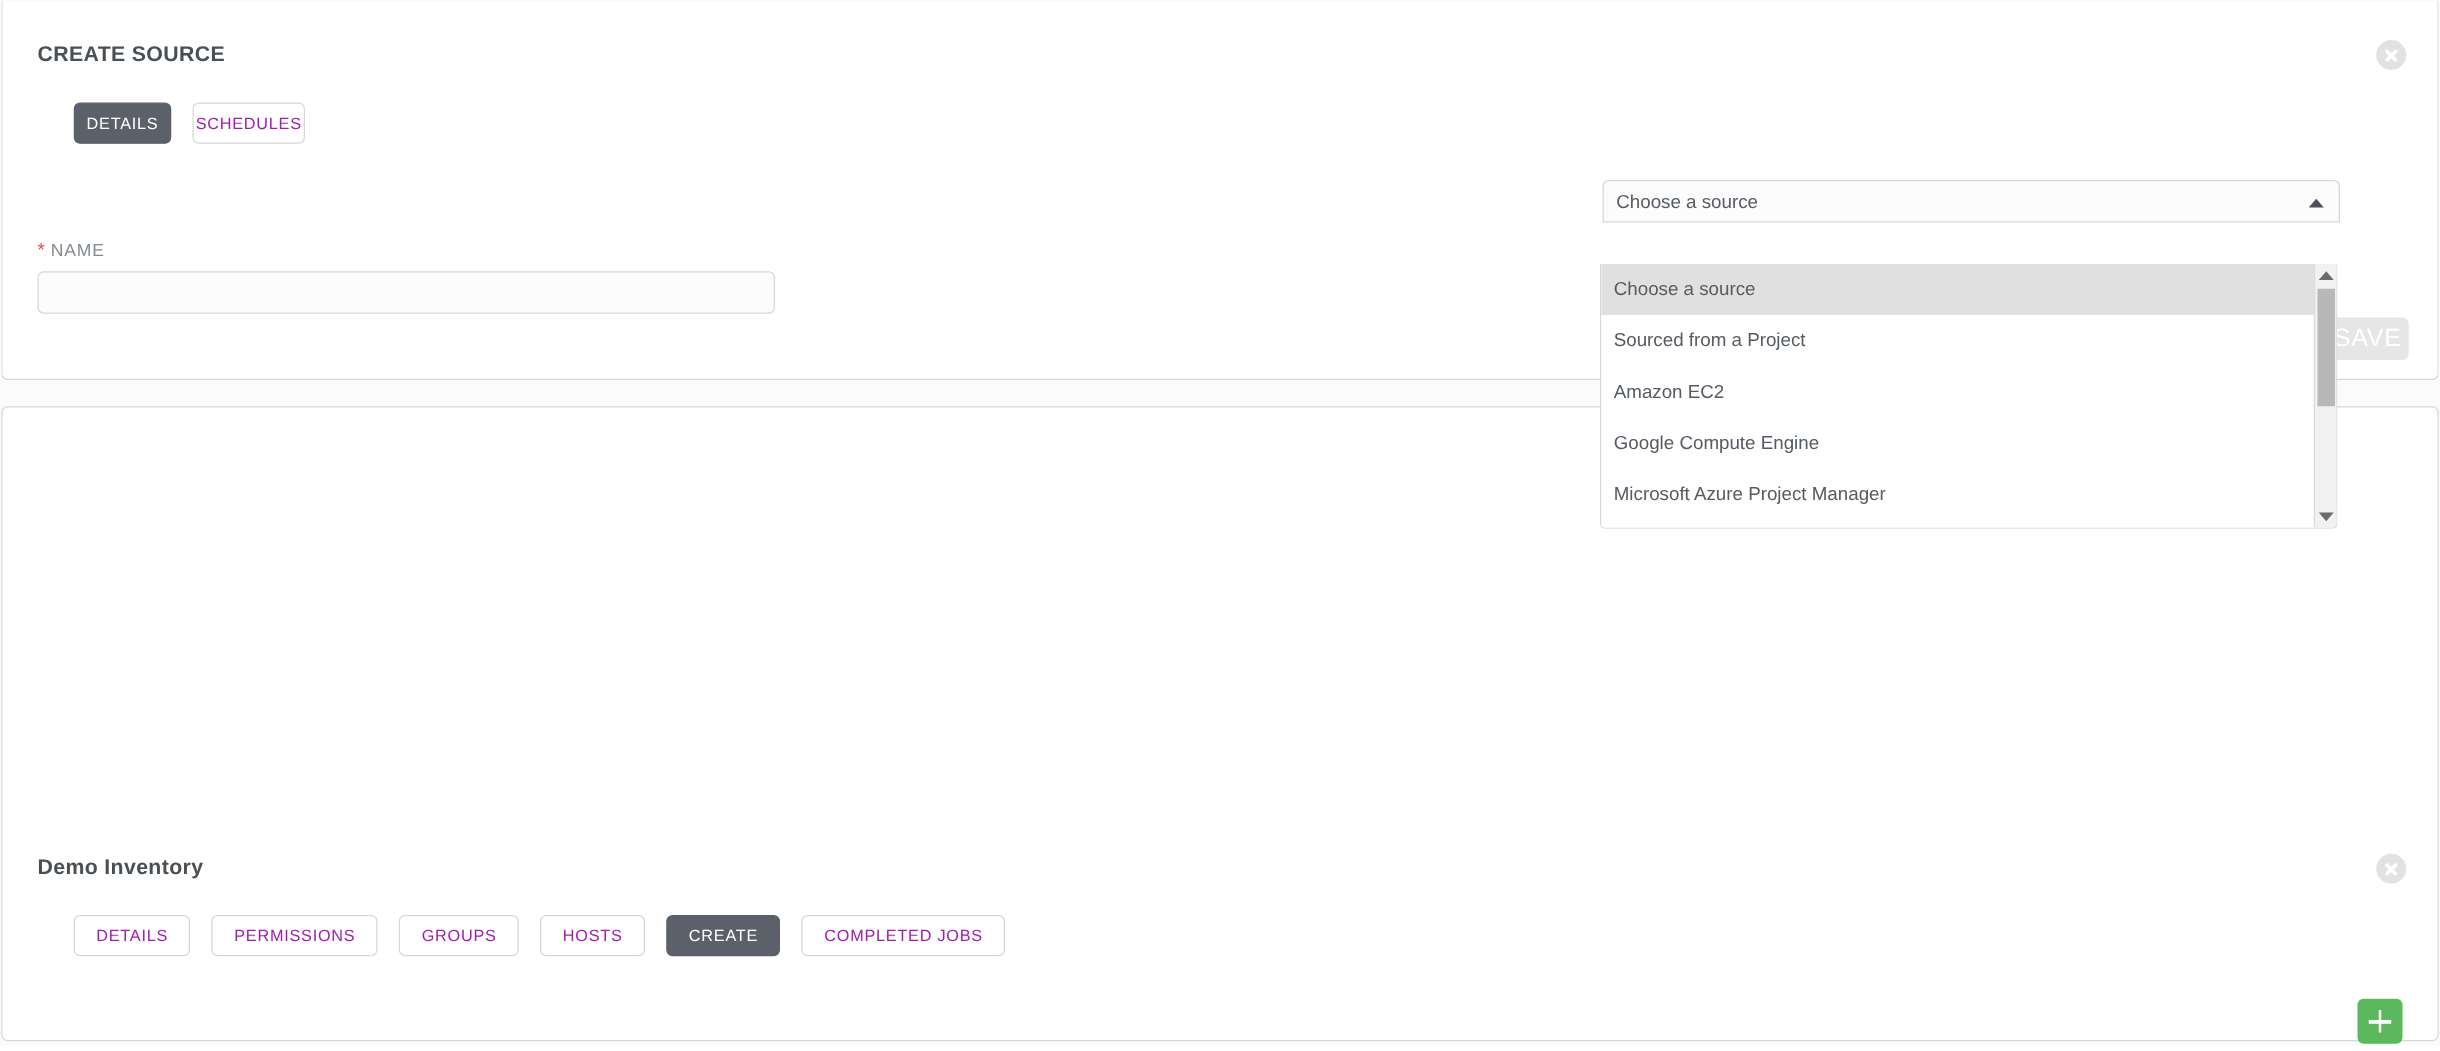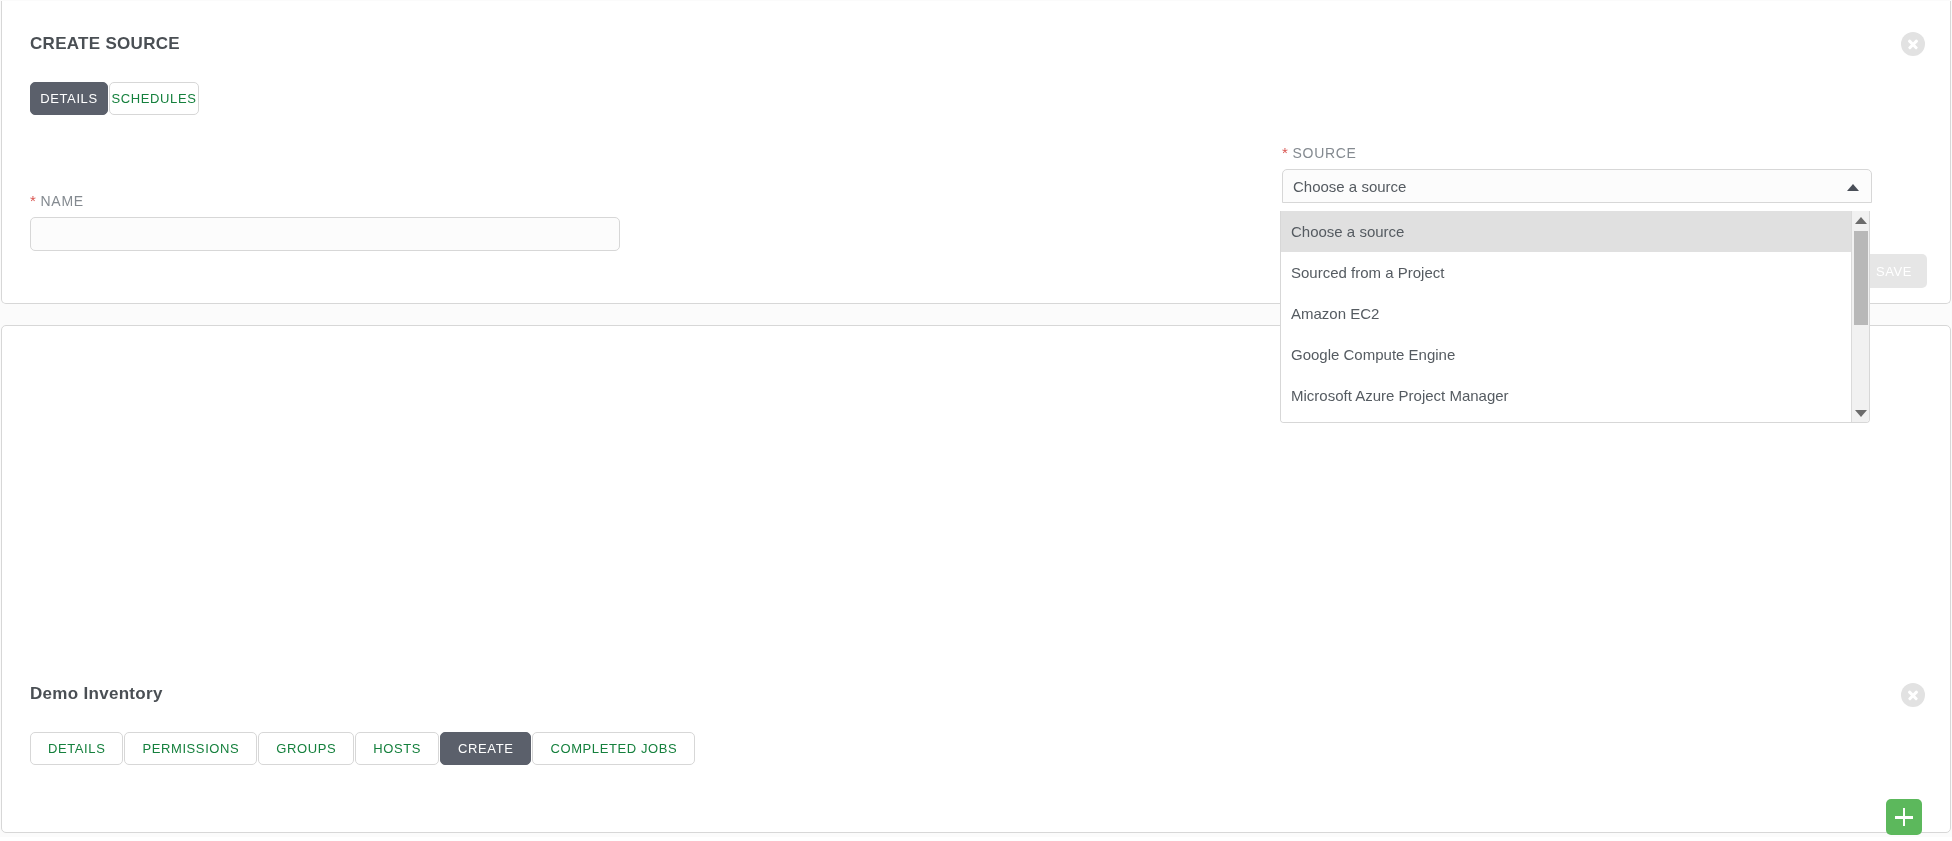--- a/index.html
+++ b/index.html
@@ -65,31 +65,31 @@
     display: inline-flex;
     align-items: center;
     justify-content: center;
     height: 33px;
     padding: 0 17px;
     font-size: 13px;
     letter-spacing: 0.6px;
     border-radius: 5px;
     border: 1px solid #d7d7d7;
     background: #ffffff;
-    color: #15803d;
+    color: #a21caf;
     cursor: pointer;
     white-space: nowrap;
     font-family: "Liberation Sans", sans-serif;
   }
   .pill.active {
     background: #5b606b;
     border-color: #5b606b;
     color: #ffffff;
   }
-  .pill-row { position: absolute; display: flex; gap: 1px; }
+  .pill-row { position: absolute; display: flex; gap: 17px; margin-left: 29px; }
   #create-source-tabs { left: 28px; top: 81px; }
   #inventory-tabs     { left: 28px; top: 406px; }
   #create-source-tabs .pill { min-width: 0; }
   #create-source-tabs .pill:first-child { width: 78px; padding: 0; }
   #create-source-tabs .pill:last-child  { width: 90px; padding: 0; }
 
   
   .form-row { position: absolute; left: 0; top: 143px; width: 100%; height: 80px; }
   .field { position: absolute; }
   .field-label {
@@ -207,21 +207,21 @@
 
   
   .btn-save {
     position: absolute;
     left: 1859px; top: 253px;
     width: 66px; height: 34px;
     border: none;
     border-radius: 5px;
     background: #e6e6e6;
     color: #ffffff;
-    font-size: 13px;
+    font-size: 20px;
     letter-spacing: 0.6px;
     font-family: "Liberation Sans", sans-serif;
     cursor: not-allowed;
     z-index: 20;
   }
 
   
   #inventory-card {
     left: 1px; top: 325px;
     width: 1950px; height: 508px; padding-left: 32px;
@@ -265,23 +265,20 @@
 
       <div class="field" id="field-name">
         <span class="field-label">
           <span class="req-star">*</span><span>NAME</span>
         </span>
         <input class="text-input" type="text" placeholder="" style="">
       </div>
 
 
       <div class="field" id="field-source">
-        <span class="field-label">
-          <span class="req-star">*</span><span>SOURCE</span>
-        </span>
         <div class="select-box">
           <span>Choose a source</span>
           <span class="caret-up"></span>
         </div>
       </div>
 
     </div>
 
     <button class="btn-save">SAVE</button>
 

